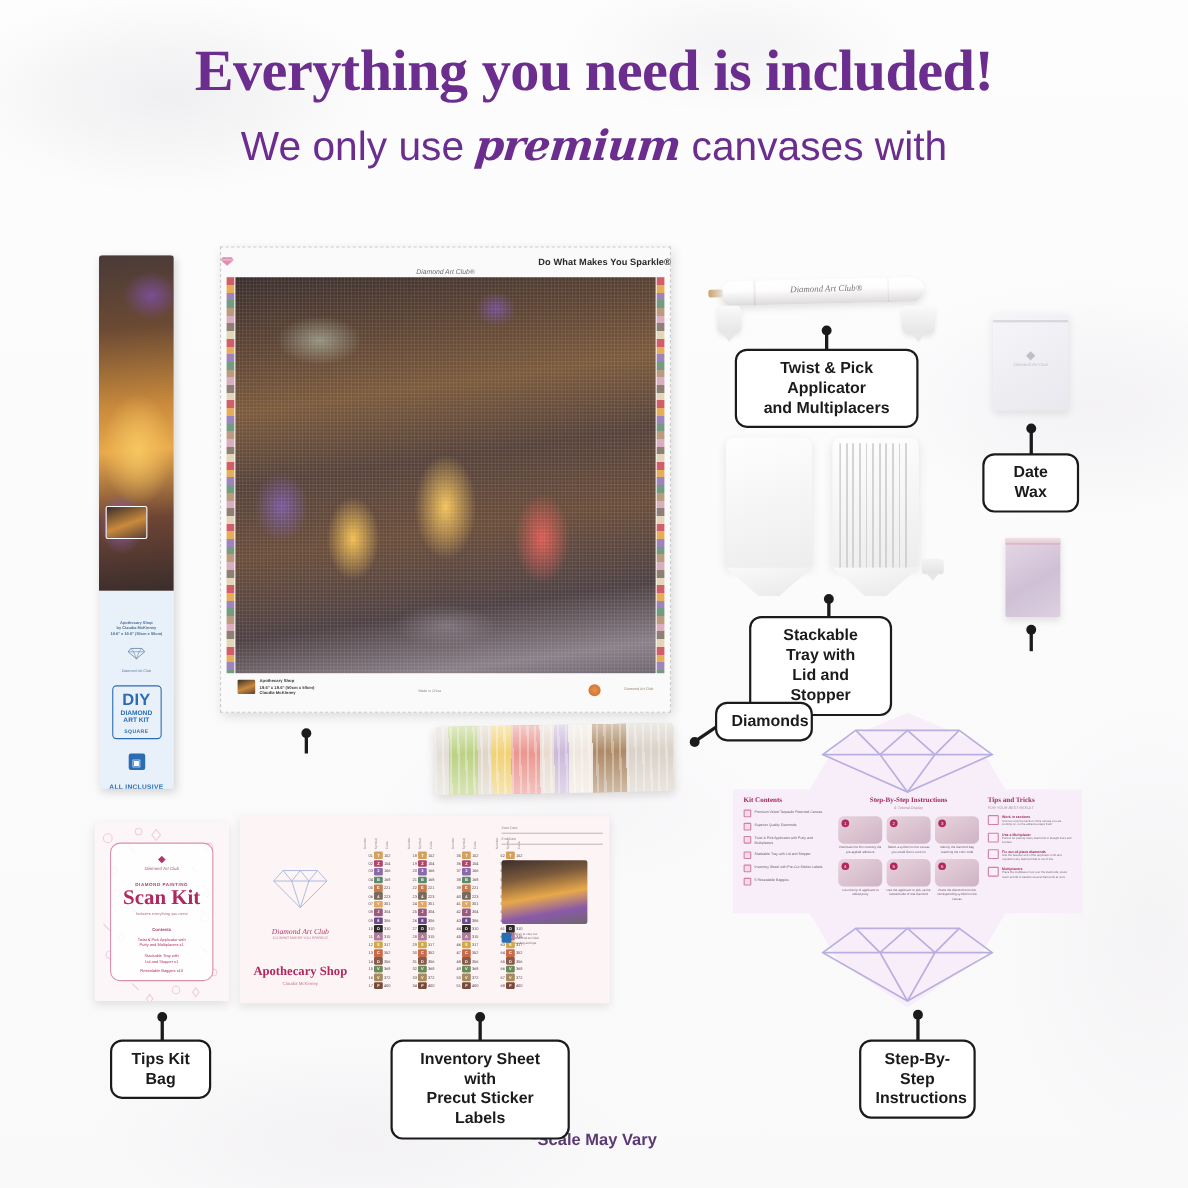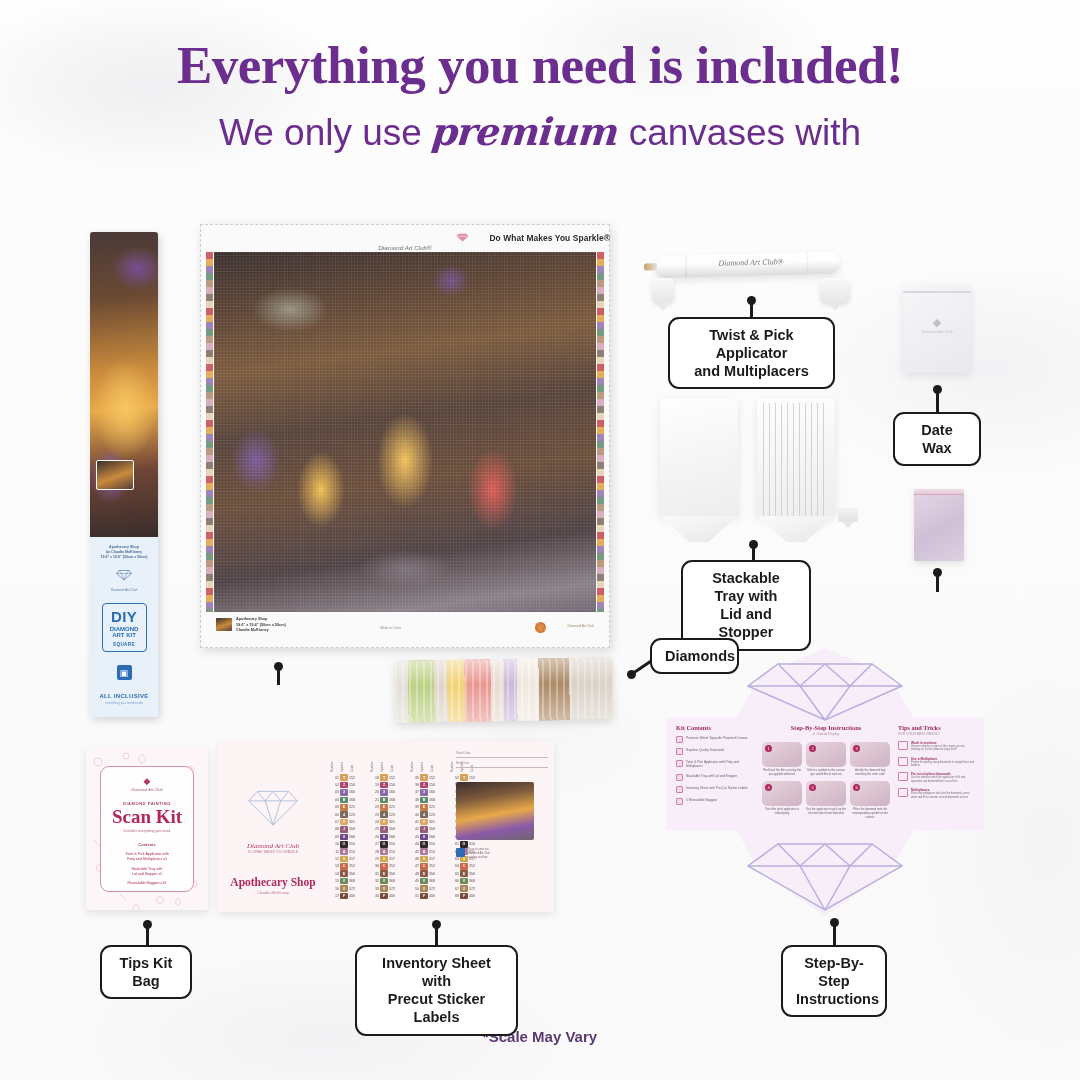--- a/index.html
+++ b/index.html
@@ -89,21 +89,21 @@
       radial-gradient(ellipse 45px 70px at 52% 58%, #f6c560, rgba(180,90,30,0) 72%),
       radial-gradient(ellipse 30px 40px at 30% 80%, #8a5aa8, rgba(120,70,150,0) 70%),
       radial-gradient(ellipse 36px 30px at 70% 12%, #7a4e92, rgba(110,70,140,0) 72%),
       linear-gradient(175deg,#4a3a38 0%,#6b4a33 22%,#c98a3c 45%,#e8a84a 58%,#6e4535 78%,#3a2d2c 100%);
   }
   .box-thumb {
     position: absolute; left: 6px; top: 228px;
     width: 38px; height: 30px; border: 1.5px solid #fff; border-radius: 2px;
     background: linear-gradient(160deg,#3b2e2c,#c98a3c 55%,#5a3f36);
   }
-  .box-lower { padding: 8px 6px 0; text-align: center; }
+  .box-lower { padding: 27px 6px 0; text-align: center; }
   .box-small { font-size: 3.6px; color: #4a6d94; line-height: 1.35; font-weight: 600; }
   .box-diamond { margin: 9px auto 3px; width: 16px; height: 12px; }
   .box-script { font-size: 3.4px; color: #5b7ea6; font-style: italic; margin-bottom: 2px; }
   .diy-badge {
     margin: 11px auto 0; width: 45px; padding: 5px 2px 4px;
     border: 1.3px solid #2b6cb3; border-radius: 4px;
   }
   .diy-badge .diy { font-size: 15px; font-weight: bold; color: #2b6cb3; letter-spacing: .3px; line-height: 1; }
   .diy-badge .sub { font-size: 6px; font-weight: bold; color: #2b6cb3; line-height: 1.15; margin-top: 2px; }
   .diy-badge .sq { font-size: 4.6px; font-weight: bold; color: #2b6cb3; margin-top: 3px; letter-spacing: .4px; }
@@ -114,21 +114,21 @@
   .box-allinc-sub { font-size: 3.2px; color: #7fa3c6; margin-top: 2px; }
 
   
   .canvas-wrap {
     position: absolute; left: 200px; top: 224px;
     width: 410px; height: 424px;
     background: #fbfafa;
     box-shadow: 2px 3px 10px rgba(0,0,0,.14);
   }
   .canvas-header { text-align: center; padding-top: 8px; height: 26px; }
-  .canvas-header .row { display: flex; align-items: center; justify-content: flex-end; gap: 20px; }
+  .canvas-header .row { display: flex; align-items: center; justify-content: space-between; gap: 20px; }
   .canvas-header .ttl { font-size: 8.4px; font-weight: bold; color: #2a2a2a; letter-spacing: .1px; }
   .canvas-header .scr { font-size: 6.2px; font-style: italic; color: #6d6d6d; margin-top: 1px; }
   .canvas-art {
     position: absolute; left: 14px; top: 28px; width: 382px; height: 360px;
     background:
       radial-gradient(ellipse 34px 54px at 28% 66%, rgba(248,196,84,.95), rgba(200,120,40,0) 70%),
       radial-gradient(ellipse 40px 68px at 50% 58%, rgba(250,200,92,.95), rgba(205,125,45,0) 70%),
       radial-gradient(ellipse 36px 58px at 73% 66%, rgba(231,92,86,.9), rgba(190,70,70,0) 70%),
       radial-gradient(ellipse 34px 44px at 11% 58%, rgba(126,92,170,.85), rgba(110,80,150,0) 72%),
       radial-gradient(ellipse 26px 22px at 62% 8%, rgba(120,82,160,.8), rgba(110,80,150,0) 72%),

